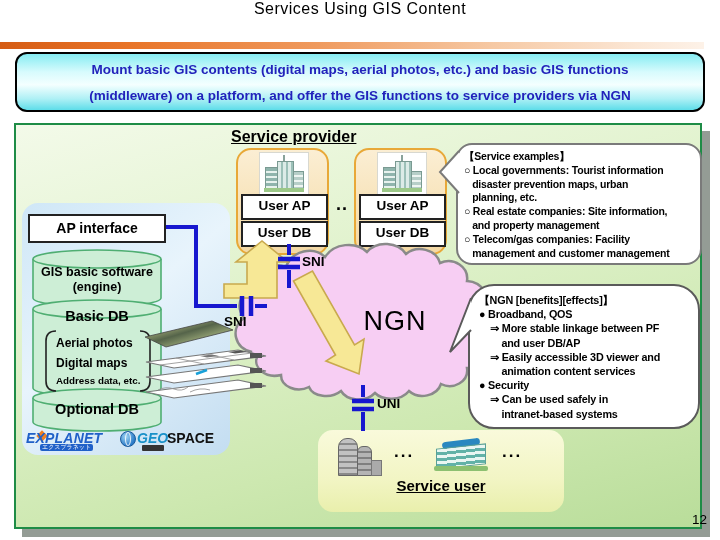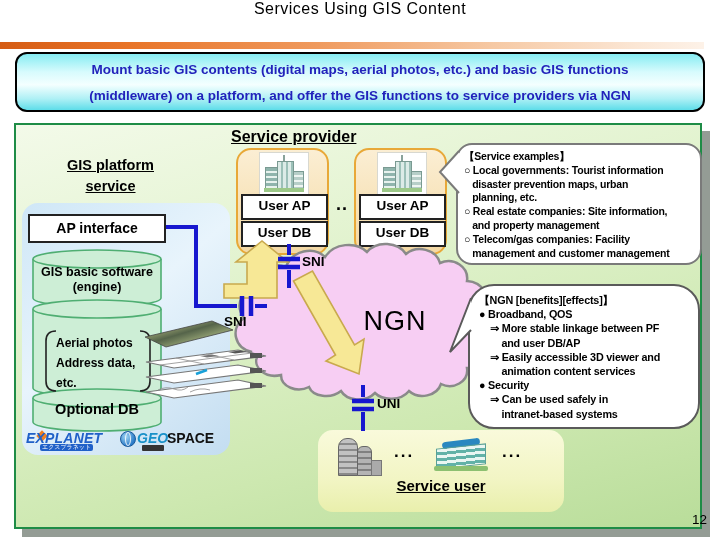--- a/index.html
+++ b/index.html
@@ -258,31 +258,29 @@
     <g stroke="#1717cf" stroke-width="4.5">
       <line x1="278" y1="259" x2="300" y2="259"></line>
         <line x1="278" y1="267" x2="300" y2="267"></line>
     </g>
     <g stroke="#1717cf" stroke-width="4.5">
       <line x1="352" y1="401" x2="374" y2="401"></line>
         <line x1="352" y1="409" x2="374" y2="409"></line>
     </g>
   </svg>
 
-  <div id="platform-heading" class="abs z3 b ctr">
-    <div class="ul">GIS platform</div>
-    <div class="ul">service</div>
-  </div>
   <div id="ap-interface" class="abs z3 b ctr">AP interface</div>
   <div id="engine-label" class="abs z3 b ctr">
     <div>GIS basic software</div>
     <div>(engine)</div>
   </div>
+  <div id="basicdb-label" class="abs z3 b ctr">Basic DB</div>
   <div id="db-list" class="abs z3">
       <div class="db-item">Aerial photos</div>
+      <div class="db-item">Digital maps</div>
       <div class="db-item">Address data, etc.</div>
     </div>
   <div id="optionaldb-label" class="abs z3 b ctr">Optional DB</div>
 
   <div id="explanet" class="abs z3">
     <span class="exp-x"></span>
     <span class="exp-text">EXPLANET</span>
     <div class="exp-sub">エクスプラネット</div>
   </div>
   <div id="geospace" class="abs z3">

